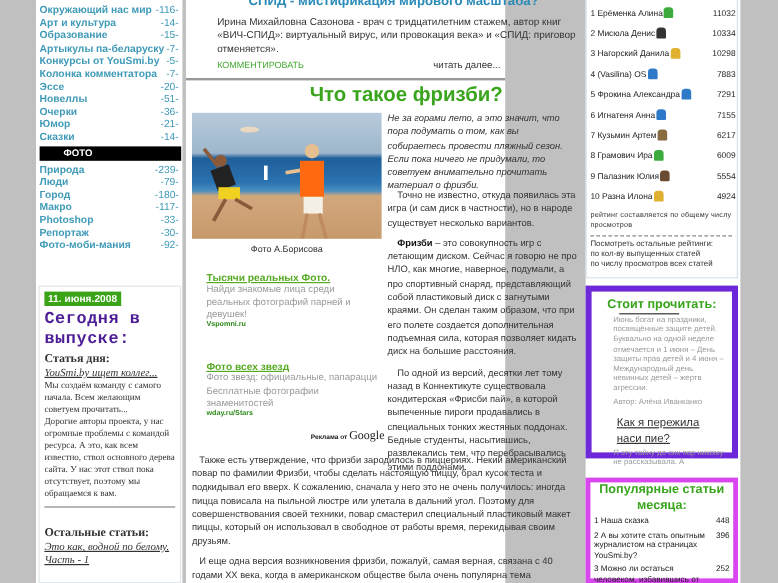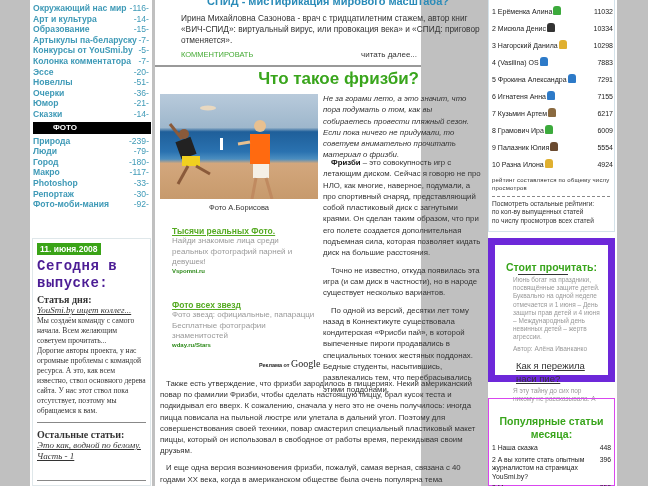--- a/index.html
+++ b/index.html
@@ -43,26 +43,26 @@
   .full-body p { text-indent: 6px; margin-bottom: 6px; }
 
   
   #right { position: absolute; left: 488px; top: 0; width: 129px; height: 486px; background: #fff; }
   .rank-box { position: absolute; left: 0; top: 0; width: 127px; height: 232px; border: 1px solid #d4e2ea; border-top: none; }
   .rank-row { position: absolute; left: 3px; width: 121px; font-size: 7px; color: #222; display: flex; justify-content: space-between; align-items: flex-end; }
   .avatar { display: inline-block; width: 8px; height: 9px; margin-left: 1px; vertical-align: bottom; border-radius: 3px 3px 1px 1px; }
   .rank-note { position: absolute; left: 3px; top: 176px; width: 120px; font-size: 6px; line-height: 8px; color: #333; letter-spacing: 0.2px; }
   .dash { position: absolute; left: 3px; top: 196px; width: 118px; border-top: 1px dashed #888; }
   .rank-more { position: absolute; left: 3px; top: 200px; width: 122px; font-size: 6.6px; line-height: 8.4px; color: #333; }
-  .read-box { position: absolute; left: 0; top: 238px; width: 127px; height: 144px; border: 7px solid #6d28d9; padding: 16px 5px; }
+  .read-box { position: absolute; left: 0; top: 238px; width: 127px; height: 144px; border: 5px solid #6d28d9; padding: 5px 5px; }
   .read-title { color: #39a51c; font-weight: bold; font-size: 10.5px; text-align: center; }
   .read-line { width: 50px; border-top: 1px solid #333; margin: 1px 0 0 18px; }
   .read-text { color: #999; font-size: 6.5px; line-height: 8.2px; padding-left: 13px; margin-top: 1px; }
   .read-link { font-size: 9.5px; line-height: 13px; color: #333; text-decoration: underline; padding-left: 16px; margin-top: 6px; }
-  .pop-box { position: absolute; left: 0; top: 398px; width: 127px; height: 88px; border: 1px solid #d946ef; padding: 16px 3px; }
+  .pop-box { position: absolute; left: 0; top: 398px; width: 127px; height: 88px; border: 4px solid #d946ef; padding: 0 3px; }
   .pop-title { color: #39a51c; font-weight: bold; font-size: 10.5px; text-align: center; line-height: 13px; }
   .pop-row { display: flex; justify-content: space-between; font-size: 6.8px; line-height: 8.6px; color: #222; margin-top: 3px; }
   .pop-row .t { width: 104px; }
 </style>
 </head>
 <body>
 
 <div id="left">
   <div style="height:3px"></div>
   <div id="cats-top">
@@ -147,21 +147,21 @@
 </div>
 
 <div id="today">
   <span class="date-badge">11. июня.2008</span>
   <div class="today-title">Сегодня в выпуске:</div>
   <div class="serif-h">Статья дня:</div>
   <div class="serif-link">YouSmi.by ищет коллег...</div>
   <div class="serif-body">Мы создаём команду с самого начала. Всем желающим советуем прочитать...</div>
   <div class="serif-body">Дорогие авторы проекта, у нас огромные проблемы с командой ресурса. А это, как всем известно, ствол основного дерева сайта. У нас этот ствол пока отсутствует, поэтому мы обращаемся к вам.</div>
   <div class="sep"></div>
-  <div class="serif-h" style="margin-top:6px">Остальные статьи:</div>
+  <div class="serif-h" style="margin-top:16px">Остальные статьи:</div>
   <div class="serif-link">Это как, водной по белому. Часть - 1</div>
   <div class="sep" style="margin-top:18px"></div>
   
 </div>
 
 <div id="center">
   <div class="top-title">СПИД - мистификация мирового масштаба?</div>
   <div class="top-desc">Ирина Михайловна Сазонова - врач с тридцатилетним стажем, автор книг «ВИЧ-СПИД»: виртуальный вирус, или провокация века» и «СПИД: приговор отменяется».</div>
   <div class="comment-link">КОММЕНТИРОВАТЬ</div>
   <div class="read-more">читать далее...</div>
@@ -184,22 +184,22 @@
       <line x1="106" y1="84" x2="112" y2="105" stroke="#c08a60" stroke-width="3"></line>
       <line x1="90" y1="48" x2="78" y2="50" stroke="#e8c090" stroke-width="3"></line>
       <rect x="60" y="44" width="3" height="12" fill="#fff"></rect>
     </svg>
   </div>
   <div class="photo-cap">Фото А.Борисова</div>
 
   <div class="intro">Не за горами лето, а это значит, что пора подумать о том, как вы собираетесь провести пляжный сезон. Если пока ничего не придумали, то советуем внимательно прочитать материал о фризби.</div>
 
   <div class="body-col">
+    <p>Точно не известно, откуда появилась эта игра (и сам диск в частности), но в народе существует несколько вариантов.</p>
     <p><b>Фризби</b><span> – это совокупность игр с летающим диском. Сейчас я говорю не про НЛО, как многие, наверное, подумали, а про спортивный снаряд, представляющий собой пластиковый диск с загнутыми краями. Он сделан таким образом, что при его полете создается дополнительная подъемная сила, которая позволяет кидать диск на большие расстояния.</span></p>
-    <p>Точно не известно, откуда появилась эта игра (и сам диск в частности), но в народе существует несколько вариантов.</p>
     <p>По одной из версий, десятки лет тому назад в Коннектикуте существовала кондитерская «Фрисби пай», в которой выпеченные пироги продавались в специальных тонких жестяных поддонах. Бедные студенты, насытившись, развлекались тем, что перебрасывались этими поддонами.</p>
   </div>
 
   <div class="ad" style="top:226px">
     <div class="ad-title">Тысячи реальных Фото.</div>
     <div class="ad-text">Найди знакомые лица среди реальных фотографий парней и девушек!</div>
     <div class="ad-url">Vspomni.ru</div>
   </div>
   <div class="ad" style="top:300px">
     <div class="ad-title">Фото всех звезд</div>

